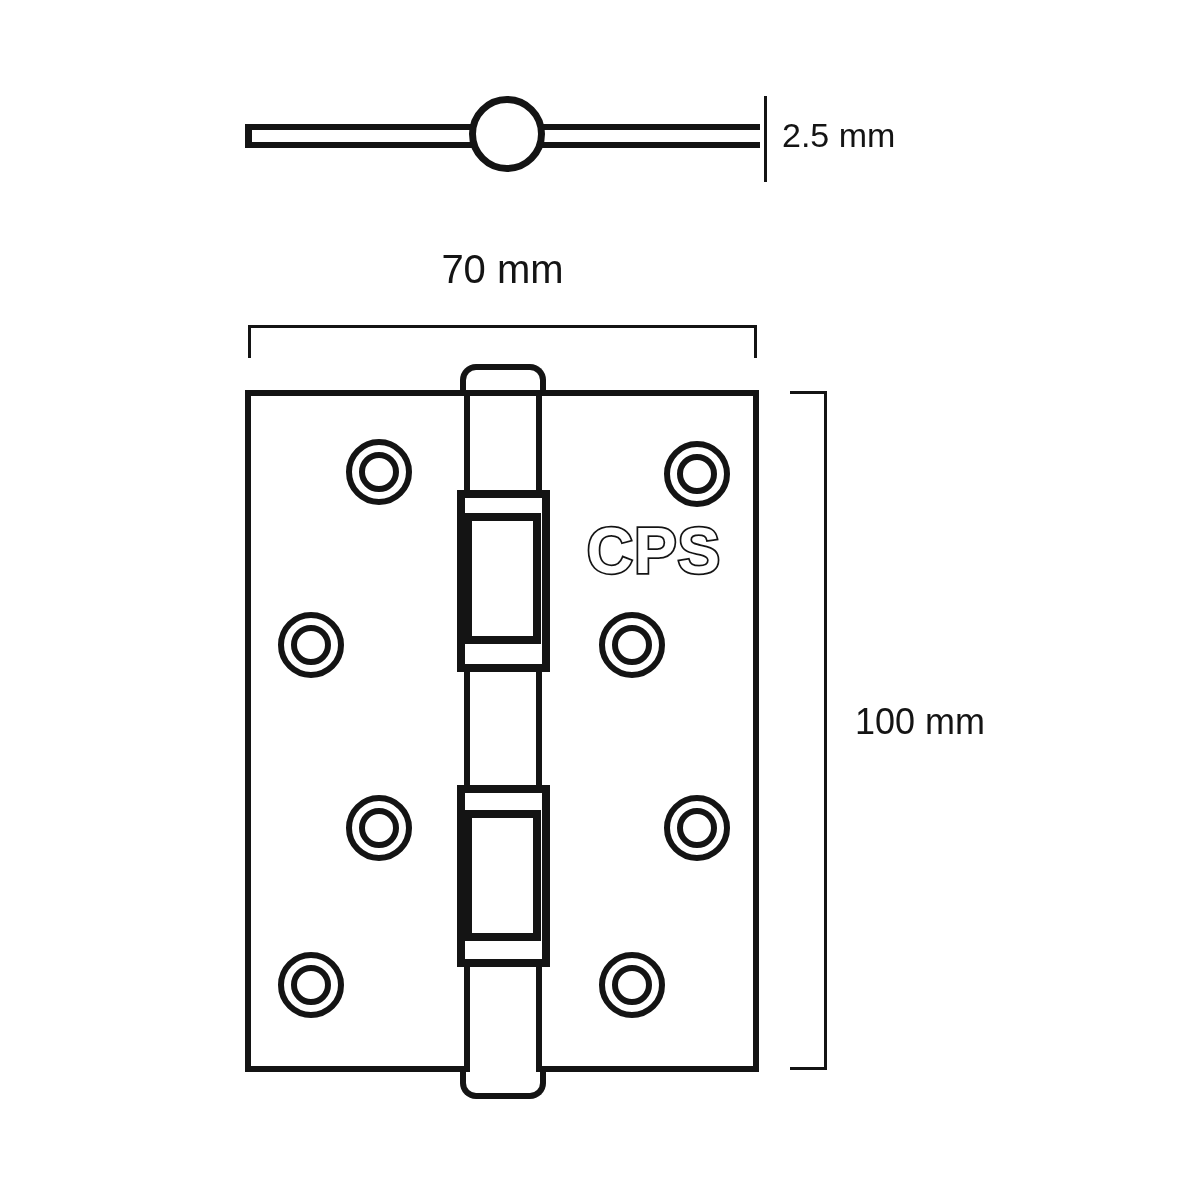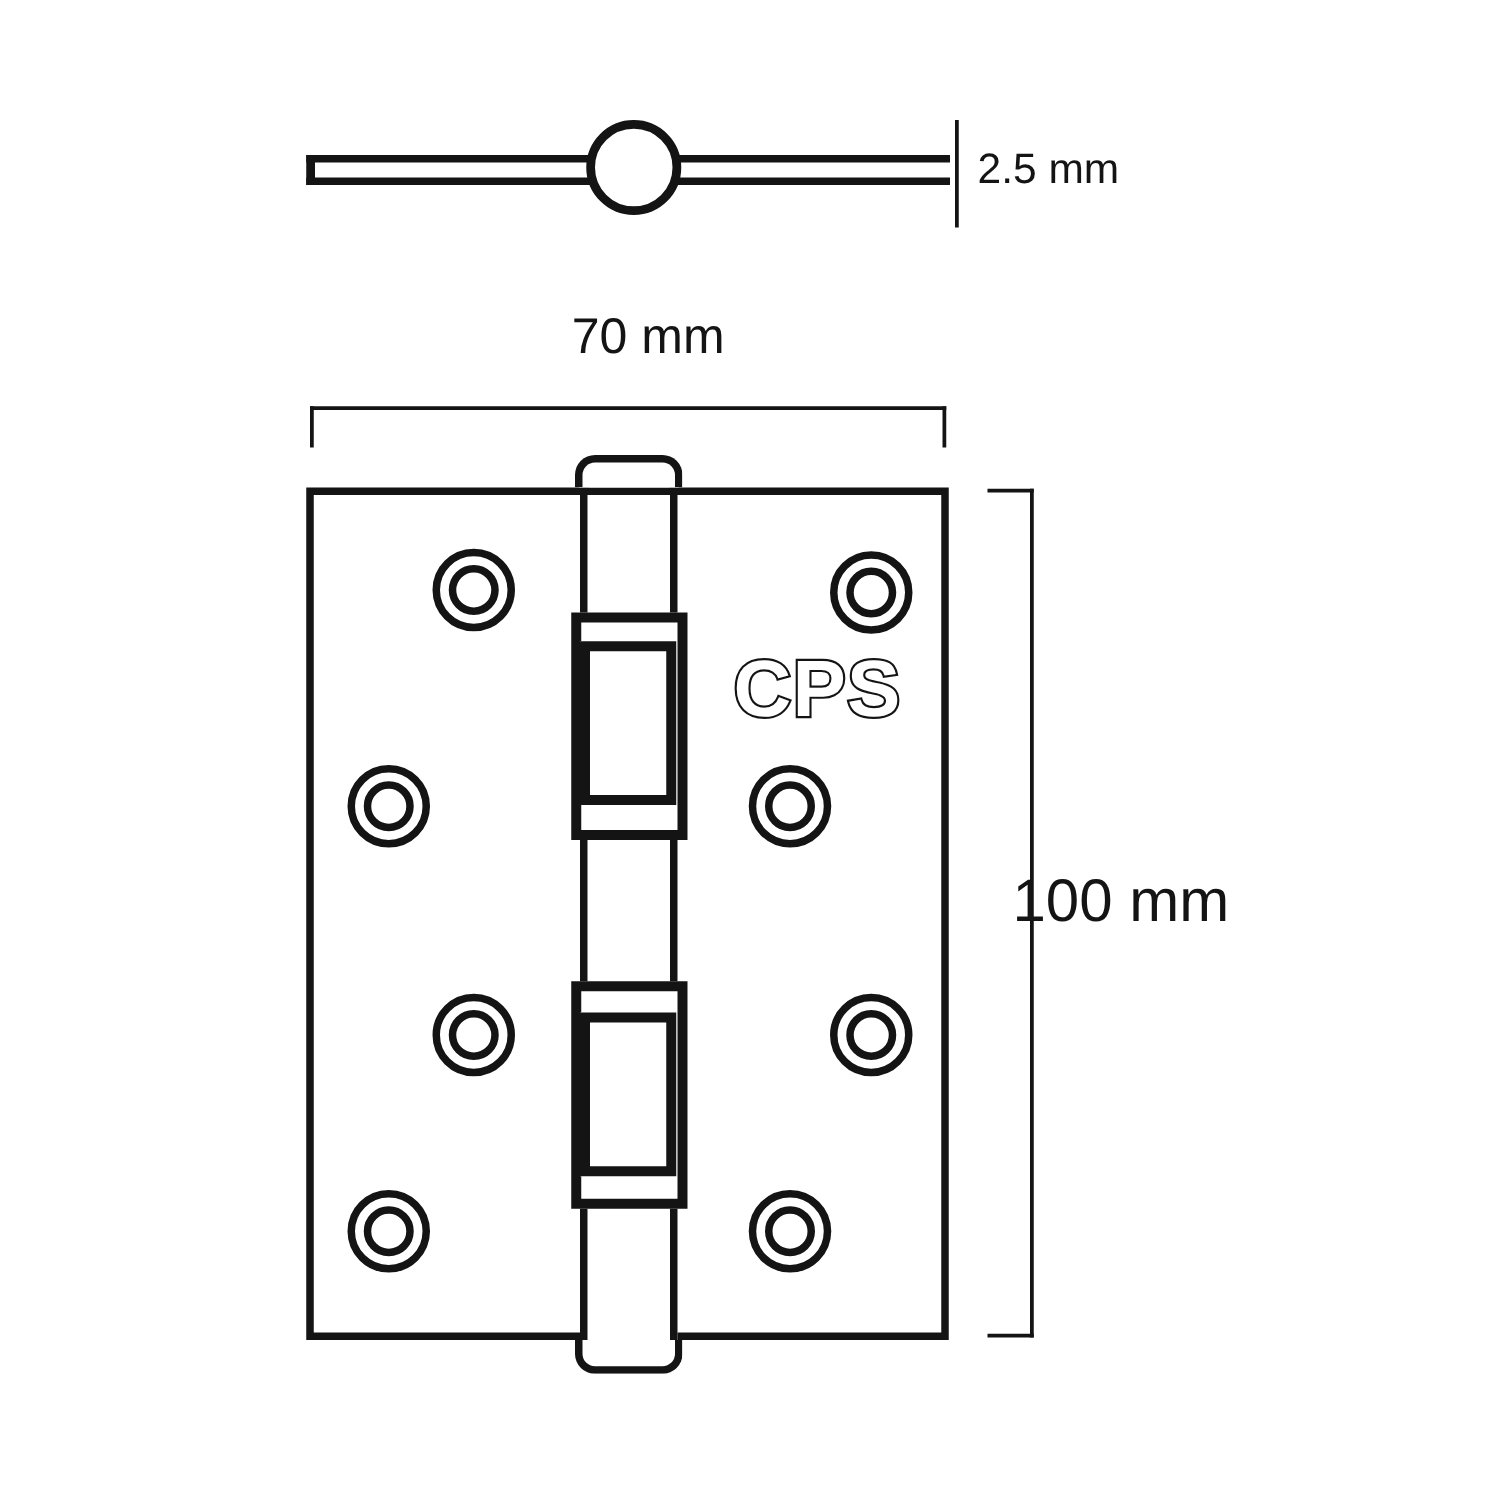--- a/index.html
+++ b/index.html
@@ -35,41 +35,41 @@
     left:752px;top:96px;width:3px;height:86px;
     background:var(--line);
   }
   .thickness-label{
     left:770px;top:113px;width:150px;height:44px;
     font-size:34px;line-height:44px;white-space:nowrap;
   }
 
   
   .width-label{
-    left:252px;top:246px;width:509px;height:46px;
+    left:236px;top:246px;width:509px;height:46px;
     font-size:40px;line-height:46px;text-align:center;white-space:nowrap;
   }
   .dim-h-line{left:236px;top:325px;width:509px;height:3px;background:var(--line);}
   .dim-h-tick-left{left:236px;top:325px;width:3px;height:33px;background:var(--line);}
   .dim-h-tick-right{left:742px;top:325px;width:3px;height:33px;background:var(--line);}
 
   
   .plate{
     left:233px;top:390px;width:514px;height:682px;
     border:6px solid var(--line);
     background:var(--bg);
   }
 
   
   .dim-v-line{left:812px;top:391px;width:3px;height:679px;background:var(--line);}
   .dim-v-tick-top{left:778px;top:391px;width:37px;height:3px;background:var(--line);}
   .dim-v-tick-bottom{left:778px;top:1067px;width:37px;height:3px;background:var(--line);}
   .height-label{
-    left:798px;top:699px;width:170px;height:46px;
-    font-size:48px;line-height:46px;white-space:nowrap;
+    left:843px;top:699px;width:170px;height:46px;
+    font-size:36px;line-height:46px;white-space:nowrap;
   }
 
   
   .cap-top{
     left:448px;top:364px;width:86px;height:26px;
     border:6px solid var(--line);border-bottom:none;
     border-radius:16px 16px 0 0;
     background:var(--bg);
   }
   .cap-bottom{

